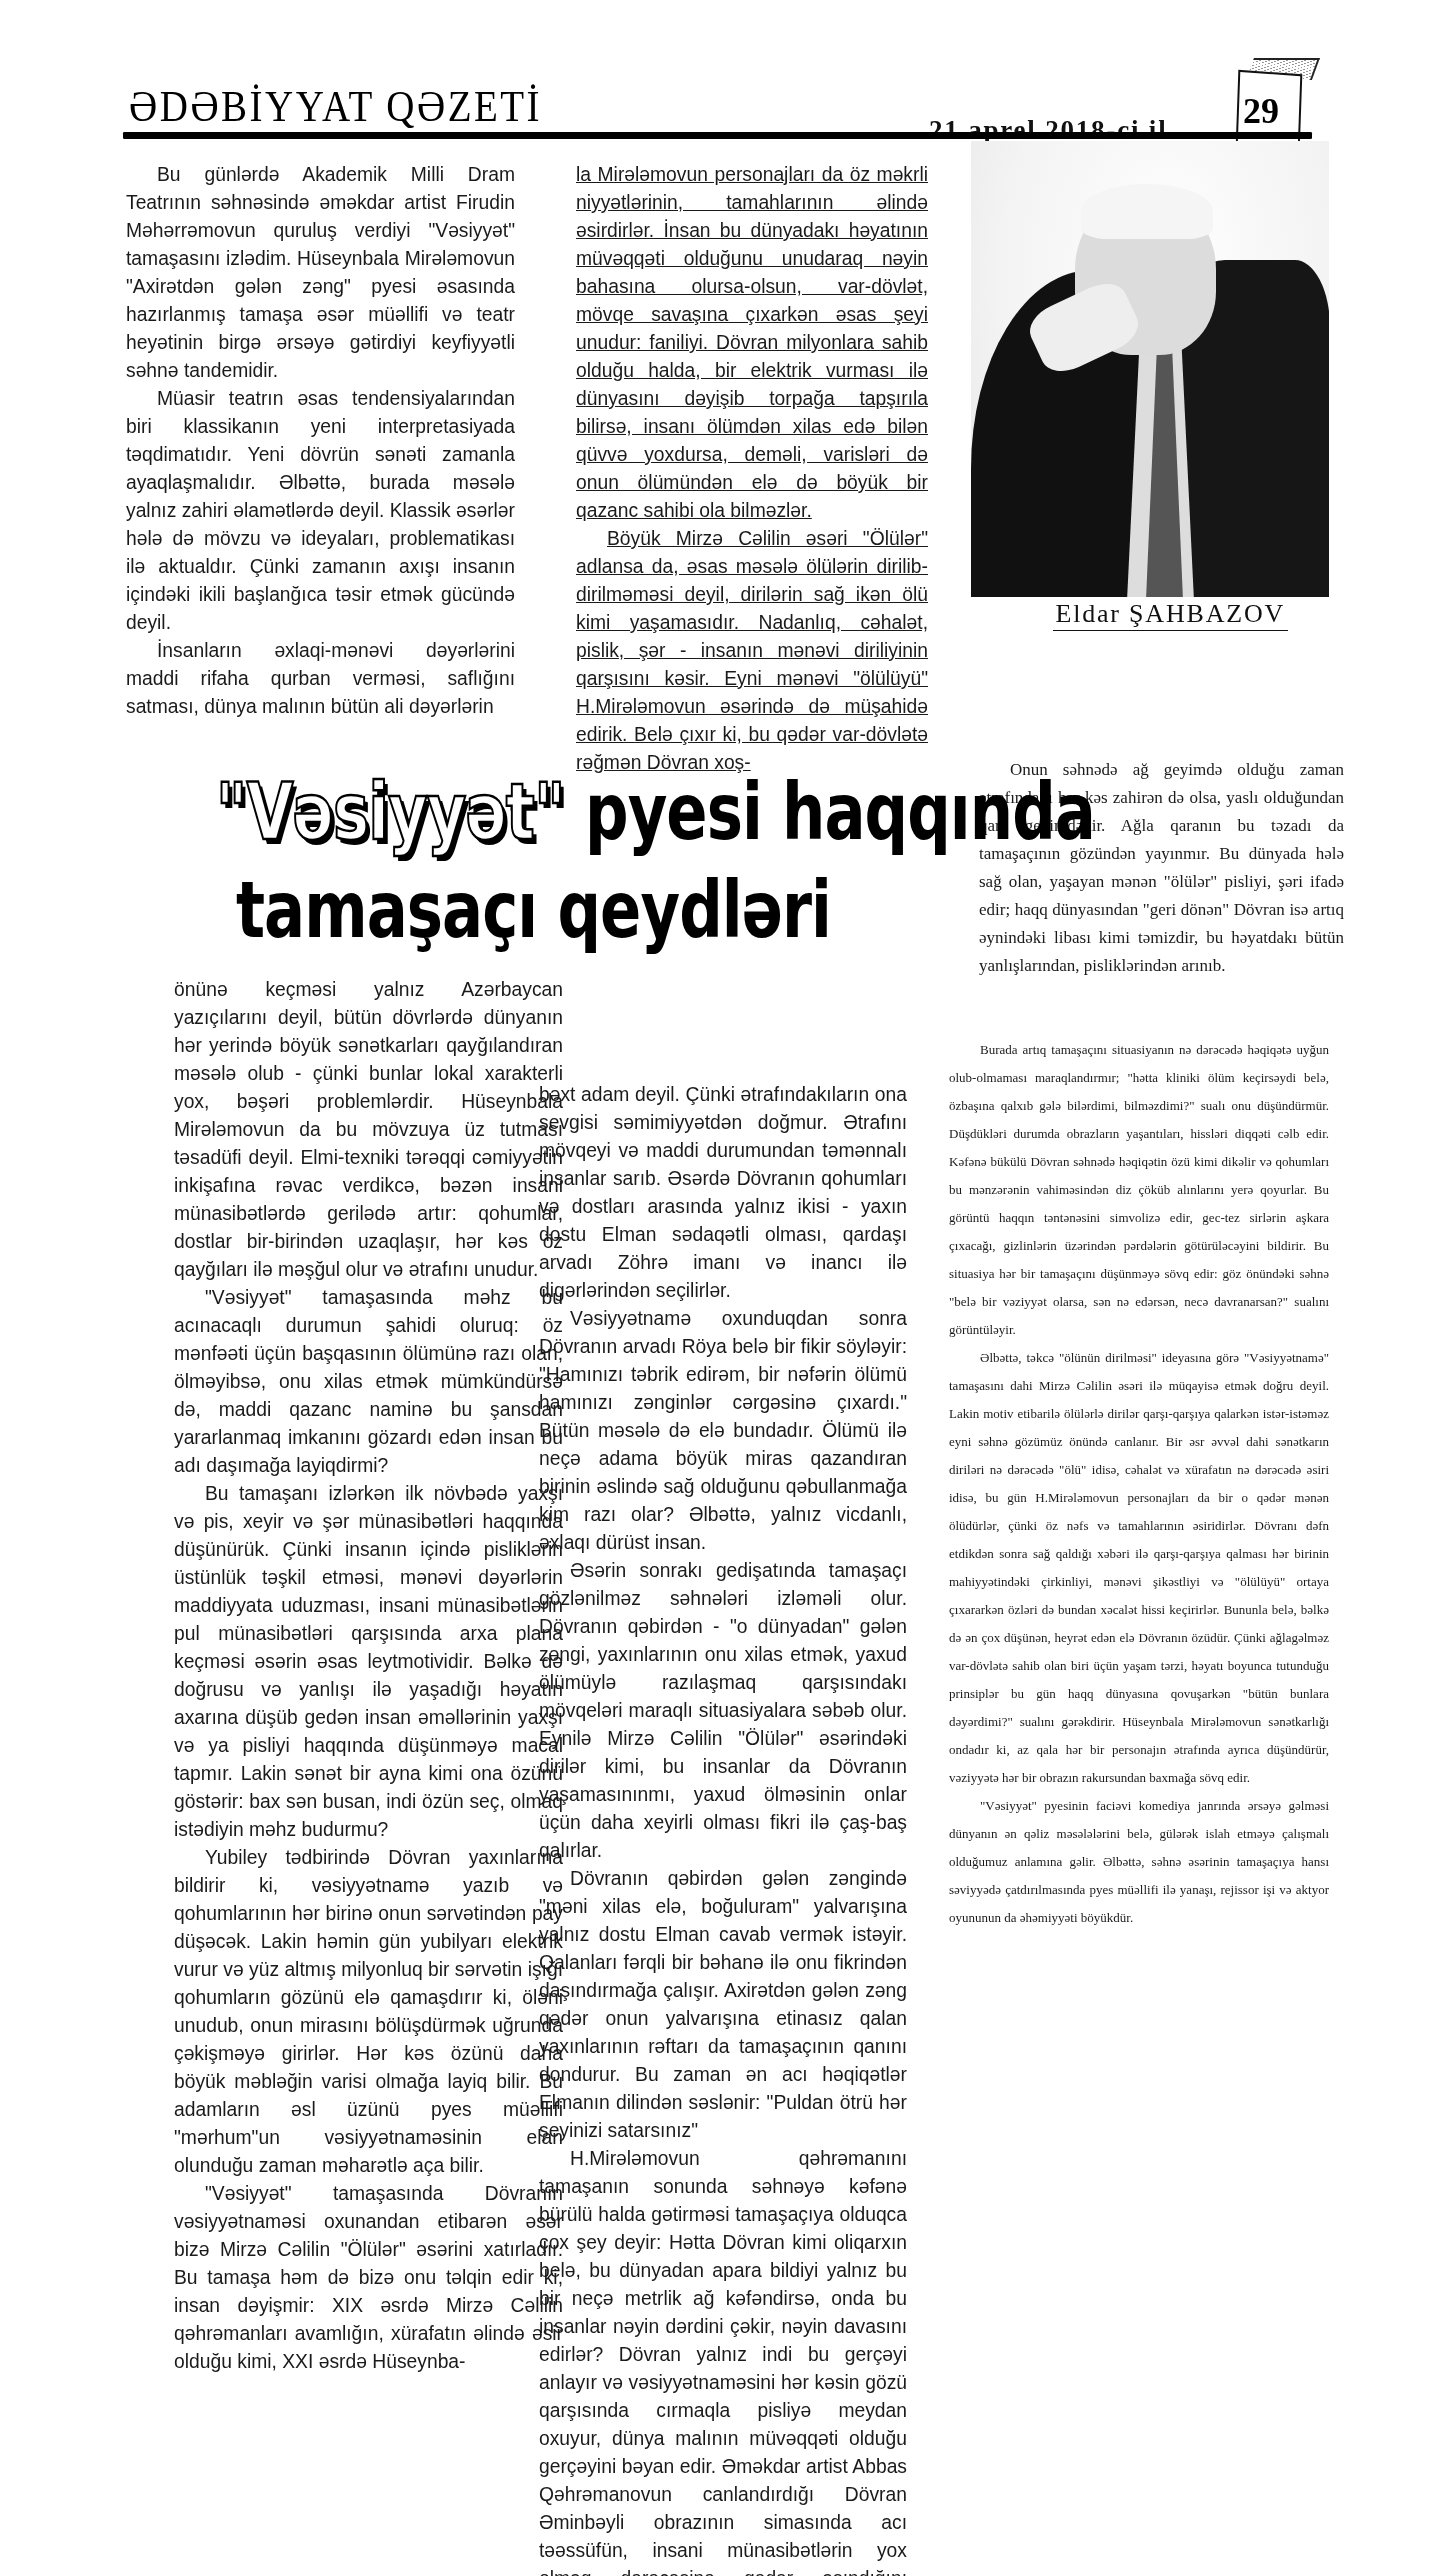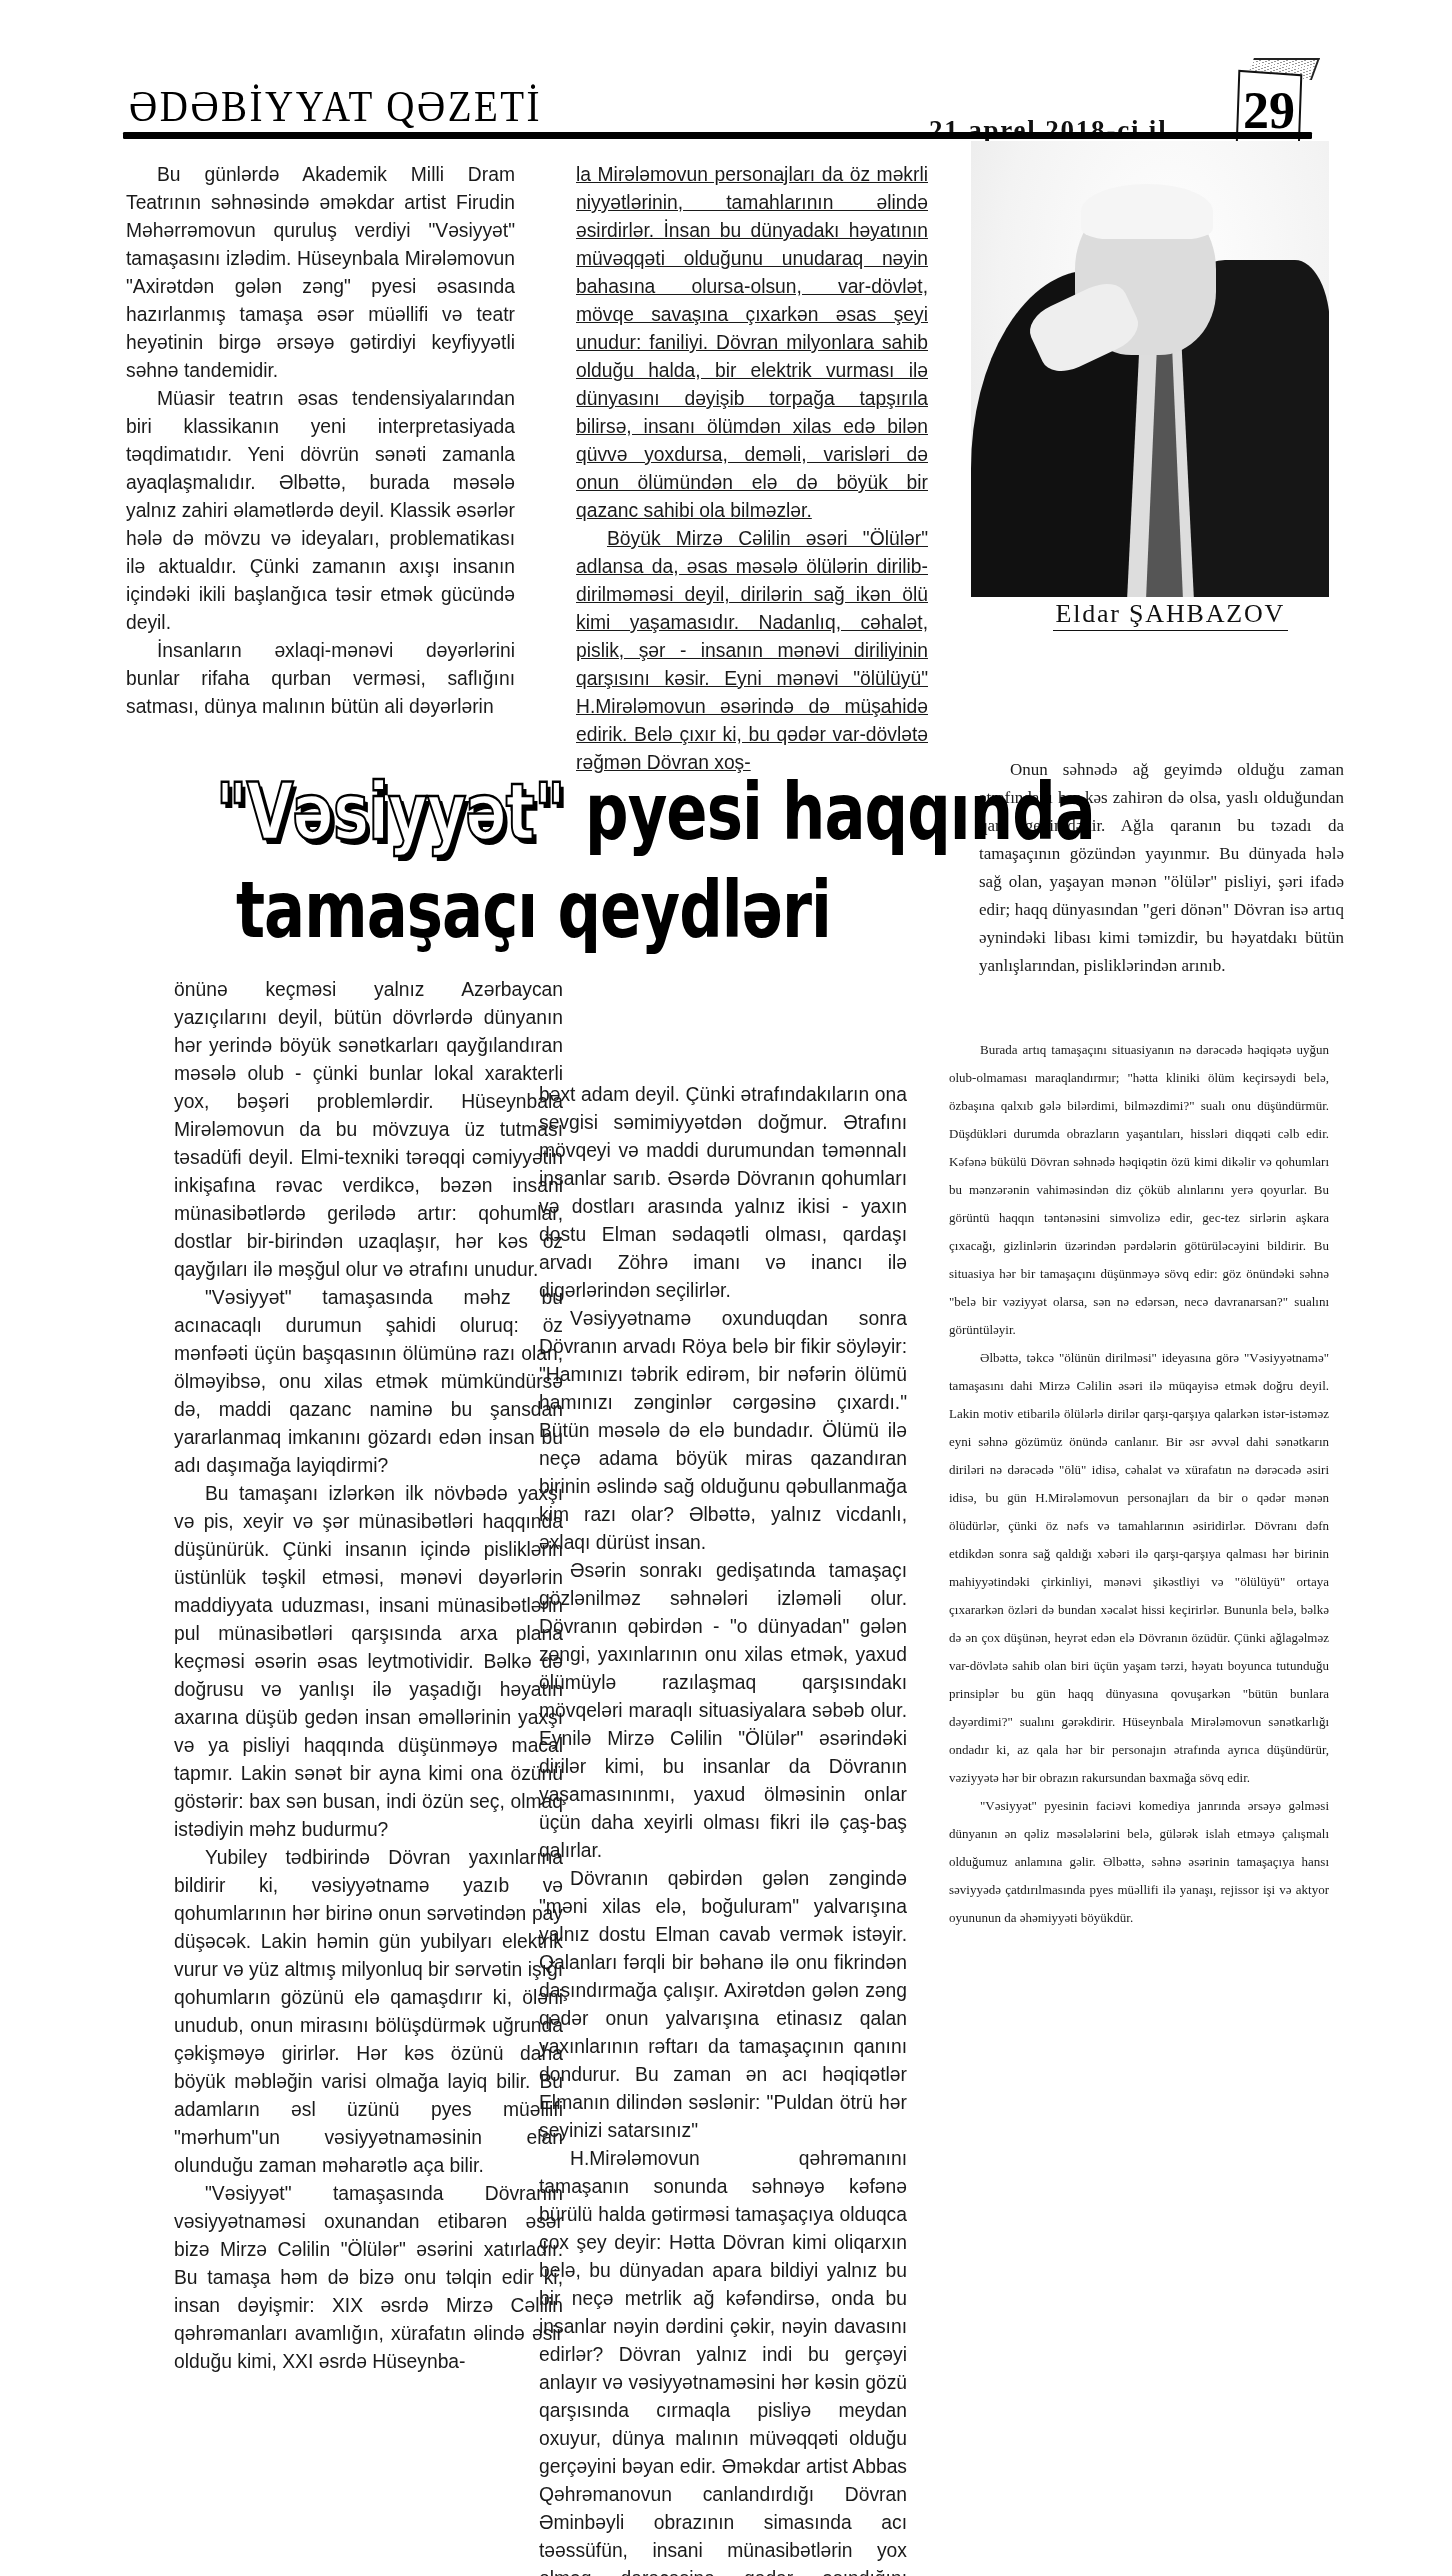--- a/index.html
+++ b/index.html
@@ -3,21 +3,21 @@
 <meta charset="utf-8">
 <style>
   html, body { margin:0; padding:0; background:#ffffff; }
   body { width:1452px; height:2576px; position:relative; overflow:hidden; color:#111; font-family:"Liberation Serif", serif; }
   .masthead { position:absolute; left:123px; top:24.5px; width:1225px; height:113px; }
   .mast-title { position:absolute; left:6.1px; top:55px; font-family:"Liberation Serif", serif; font-size:39px; letter-spacing:2.5px; font-weight:400; color:#000; transform:scaleY(1.15); transform-origin:left top; }
   .mast-date { position:absolute; left:806px; top:90px; font-family:"Liberation Serif", serif; font-size:27px; font-weight:700; letter-spacing:1.8px; color:#111; }
   .page-box { position:absolute; left:1109px; top:24.5px; width:80px; height:92px; }
   .page-box .book { position:absolute; left:4.9px; top:23px; width:64px; height:77px; border:2.5px solid #111; transform:skewY(2deg) rotate(2deg); background:#fff; box-sizing:border-box; }
   .page-box .pages { position:absolute; left:18.4px; top:8.6px; width:64px; height:19.6px; border-top:2.5px solid #222; border-right:2.5px solid #222; transform:skewX(-20deg); background:repeating-linear-gradient(160deg,#fff 0 2.5px,#999 2.5px 3.1px); }
-  .page-box .num { position:absolute; left:11px; top:38px; font-family:"Liberation Serif", serif; font-weight:700; font-size:52px; line-height:48px; color:#000; }
+  .page-box .num { position:absolute; left:11px; top:38px; font-family:"Liberation Serif", serif; font-weight:700; font-size:36px; line-height:48px; color:#000; }
   .mast-rule { position:absolute; left:0; top:107px; width:1189px; height:7.4px; background:#000; border-radius:1.2px; }
 
   .col { position:absolute; font-family:"Liberation Sans", sans-serif; font-size:19.3px; line-height:28px; text-align:justify; color:#1a1a1a; }
   .col p { margin:0; text-indent:31px; }
   .col p.noindent { text-indent:0; }
   #col1-top { left:126px; top:161px; width:389px; }
   #col2-top { left:576px; top:161px; width:352px;text-decoration:underline; }
   #col3-top { left:979px; top:756px; width:365px; font-family:"Liberation Serif", serif; font-size:17px; }
   #col1-bot { left:126px; top:976px; width:389px;margin-left:48px; }
   #col2-bot { left:539px; top:1081px; width:368px; }
@@ -49,21 +49,21 @@
     <div class="pages"></div>
     <div class="book"></div>
     <div class="num">29</div>
   </div>
   <div class="mast-rule"></div>
 </div>
 
 <div class="col" id="col1-top">
   <p>Bu günlərdə Akademik Milli Dram Teatrının səhnəsində əməkdar artist Firudin Məhərrəmovun quruluş verdiyi "Vəsiyyət" tamaşasını izlədim. Hüseynbala Mirələmovun "Axirətdən gələn zəng" pyesi əsasında hazırlanmış tamaşa əsər müəllifi və teatr heyətinin birgə ərsəyə gətirdiyi keyfiyyətli səhnə tandemidir.</p>
   <p>Müasir teatrın əsas tendensiyalarından biri klassikanın yeni interpretasiyada təqdimatıdır. Yeni dövrün sənəti zamanla ayaqlaşmalıdır. Əlbəttə, burada məsələ yalnız zahiri əlamətlərdə deyil. Klassik əsərlər hələ də mövzu və ideyaları, problematikası ilə aktualdır. Çünki zamanın axışı insanın içindəki ikili başlanğıca təsir etmək gücündə deyil.</p>
-  <p>İnsanların əxlaqi-mənəvi dəyərlərini bunlar rifaha qurban verməsi, saflığını satması, dünya malının bütün ali dəyərlərin</p>
+  <p>İnsanların əxlaqi-mənəvi dəyərlərini maddi rifaha qurban verməsi, saflığını satması, dünya malının bütün ali dəyərlərin</p>
 </div>
 
 <div class="col" id="col2-top">
   <p class="noindent">la Mirələmovun personajları da öz məkrli niyyətlərinin, tamahlarının əlində əsirdirlər. İnsan bu dünyadakı həyatının müvəqqəti olduğunu unudaraq nəyin bahasına olursa-olsun, var-dövlət, mövqe savaşına çıxarkən əsas şeyi unudur: faniliyi. Dövran milyonlara sahib olduğu halda, bir elektrik vurması ilə dünyasını dəyişib torpağa tapşırıla bilirsə, insanı ölümdən xilas edə bilən qüvvə yoxdursa, deməli, varisləri də onun ölümündən elə də böyük bir qazanc sahibi ola bilməzlər.</p>
   <p>Böyük Mirzə Cəlilin əsəri "Ölülər" adlansa da, əsas məsələ ölülərin dirilib-dirilməməsi deyil, dirilərin sağ ikən ölü kimi yaşamasıdır. Nadanlıq, cəhalət, pislik, şər - insanın mənəvi diriliyinin qarşısını kəsir. Eyni mənəvi "ölülüyü" H.Mirələmovun əsərində də müşahidə edirik. Belə çıxır ki, bu qədər var-dövlətə rəğmən Dövran xoş-</p>
 </div>
 
 <div class="photo">
   <div class="bg"></div>
   <div class="suit-l"></div>

